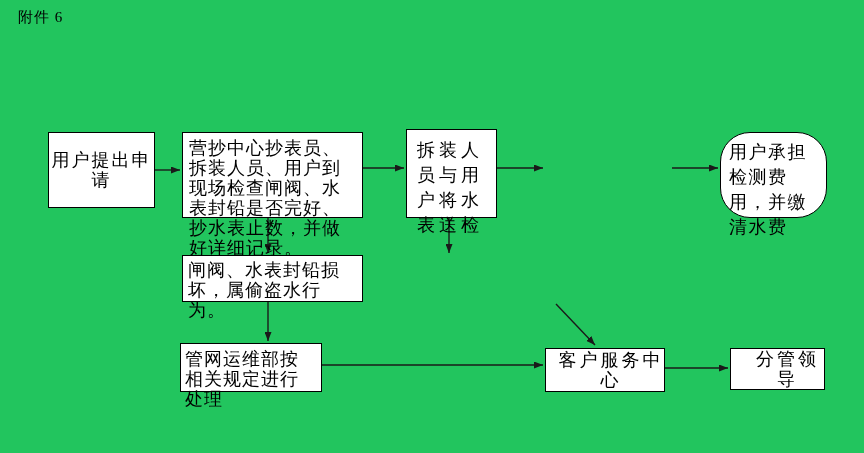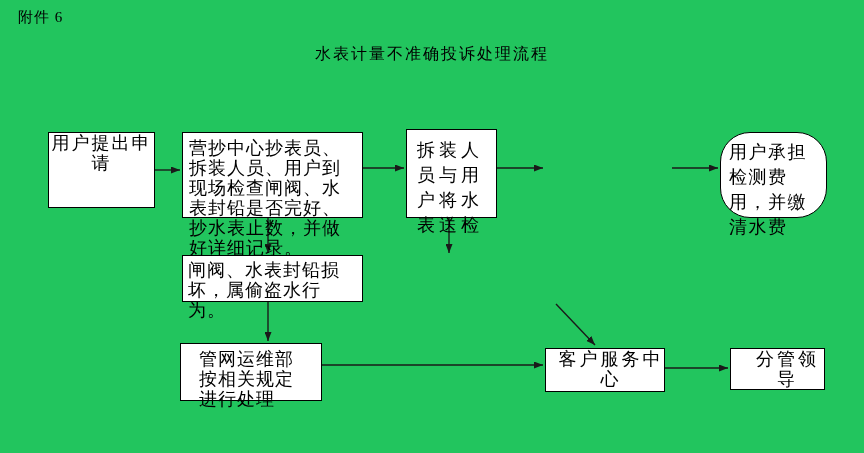--- a/index.html
+++ b/index.html
@@ -50,46 +50,45 @@
     box-sizing: border-box;
     border: 1px solid #000000;
     background: #ffffff;
     font-size: 18px;
     line-height: 20px;
     letter-spacing: 1px;
   }
   .fbox .txt { display: block; }
   .center-flex {
     display: flex;
-    align-items: flex-start;
+    align-items: center;
     justify-content: center;
     text-align: center;
   }
   
   .b1  { left: 48px;  top: 132px; width: 107px; height: 76px;  letter-spacing: 2px; }
   .b2  { left: 182px; top: 132px; width: 181px; height: 86px;  padding: 5px 6px; line-height: 20px; }
   .b3  { left: 406px; top: 129px; width: 91px;  height: 89px;  padding: 8px 4px 0 10px; line-height: 25px; letter-spacing: 4px; }
   .b4  { left: 545px; top: 135px; width: 127px; height: 75px;  display: flex; align-items: center; padding-left: 9px; letter-spacing: 2px; }
   .b5  { left: 720px; top: 132px; width: 107px; height: 86px;  padding: 7px 2px 0 8px; line-height: 25px; letter-spacing: 1.5px; border-radius: 30px; }
   
   .b6  { left: 182px; top: 255px; width: 181px; height: 47px;  padding: 4px 5px; }
   .b7  { left: 393px; top: 255px; width: 245px; height: 47px;  padding: 4px 8px; }
   
-  .b8  { left: 180px; top: 343px; width: 142px; height: 58px;  padding: 5px 18px; }
+  .b8  { left: 180px; top: 343px; width: 142px; height: 49px;  padding: 5px 4px; }
   .b9  { left: 545px; top: 348px; width: 120px; height: 44px;  letter-spacing: 3px; padding-left: 12px; }
   .b10 { left: 730px; top: 348px; width: 95px;  height: 42px;  letter-spacing: 3px; padding-left: 20px; }
 </style>
 </head>
 <body>
 
 <div class="page">
 
   <div class="attachment-label">附件 6</div>
 
-  <div class="chart-title">水表计量不准确投诉处理流程</div>
 
   <svg class="arrow-layer" viewBox="0 0 864 453" xmlns="http://www.w3.org/2000/svg">
     <defs>
       <marker id="ah" markerUnits="userSpaceOnUse" markerWidth="9" markerHeight="7" viewBox="0 0 9 7" refX="9" refY="3.5" orient="auto">
         <path d="M0,0 L9,3.5 L0,7 Z" fill="#1a1a1a"></path>
       </marker>
     </defs>
     <g stroke="#1a1a1a" stroke-width="1.4" fill="none">
       <line x1="155" y1="170" x2="180" y2="170" marker-end="url(#ah)"></line>
       <line x1="363" y1="168" x2="404" y2="168" marker-end="url(#ah)"></line>

